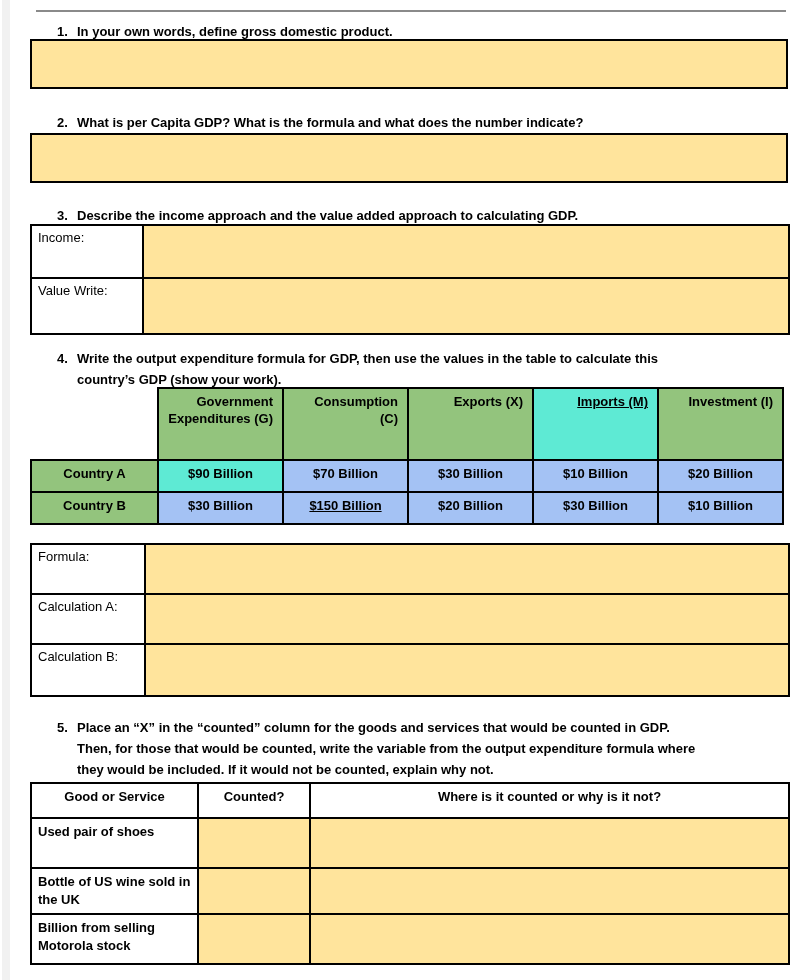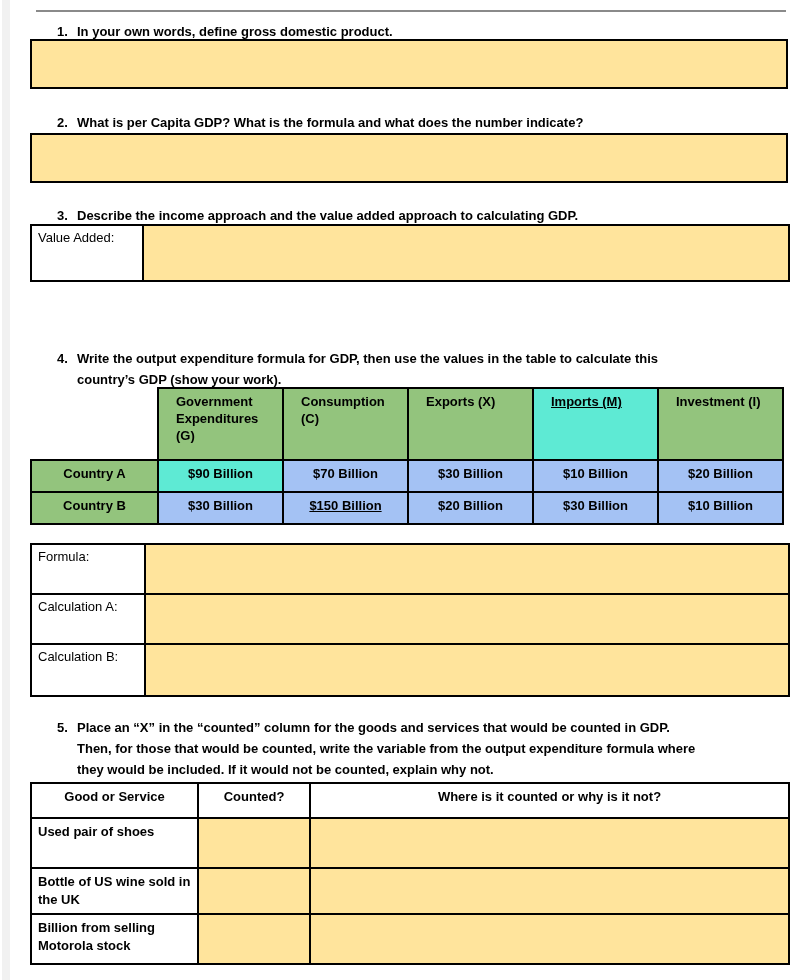--- a/index.html
+++ b/index.html
@@ -15,21 +15,21 @@
 
   .answer-box { position:absolute; left:30px; width:754px; border:2px solid #000; }
 
   table.tbl { position:absolute; border-collapse:collapse; table-layout:fixed; }
   table.tbl td, table.tbl th { border:2px solid #000; font-size:13px; overflow:hidden; }
 
   .label-cell  { background:#fff; font-weight:normal; vertical-align:top; text-align:left; padding:4px 6px; }
   .fill-cell   { vertical-align:top; }
 
   
-  .q4 th { font-weight:bold; text-align:left; vertical-align:top; padding:4px 17px; line-height:17px; }
+  .q4 th { font-weight:bold; text-align:right; vertical-align:top; padding:4px 9px; line-height:17px; }
   .q4 td.ghost { border:none; background:transparent; }
   .q4 td.country { font-weight:bold; text-align:center; vertical-align:top; padding-top:5px; }
   .q4 td.val { font-weight:bold; text-align:center; vertical-align:top; padding-top:5px; }
 
   
   .q5 th { font-size:16px; font-weight:bold; text-align:center; vertical-align:top; padding:5px 4px; background:#fff; }
   .q5 td.goods-label { background:#fff; font-weight:bold; vertical-align:top; text-align:left; padding:4px 6px; line-height:18px; }
 </style>
 </head>
 <body>
@@ -54,22 +54,26 @@
   <div class="question" style="top:205px;">
     <span class="qnum">3.</span>
     <span class="qtext">Describe the income approach and the value added approach to calculating GDP.</span>
   </div>
   <table class="tbl" style="left:30px; top:224px; width:758px;">
     <colgroup>
         <col style="width:112px">
         <col style="width:646px">
       </colgroup>
     <tbody>
+        <tr style="height:53px">
+      <td class="label-cell">Income:</td>
+      <td class="fill-cell" style="background:#FFE49C;"></td>
+    </tr>
     <tr style="height:56px">
-      <td class="label-cell">Value Added:</td>
+      <td class="label-cell">Value Write:</td>
       <td class="fill-cell" style="background:#FFE49C;"></td>
     </tr>
   </tbody>
     </table>
 
   <div class="question" style="top:348px;">
     <span class="qnum">4.</span>
     <span class="qtext" style="width:672px;">Write the output expenditure formula for GDP, then use the values in the table to calculate this
 country’s GDP (show your work).</span>
   </div>

